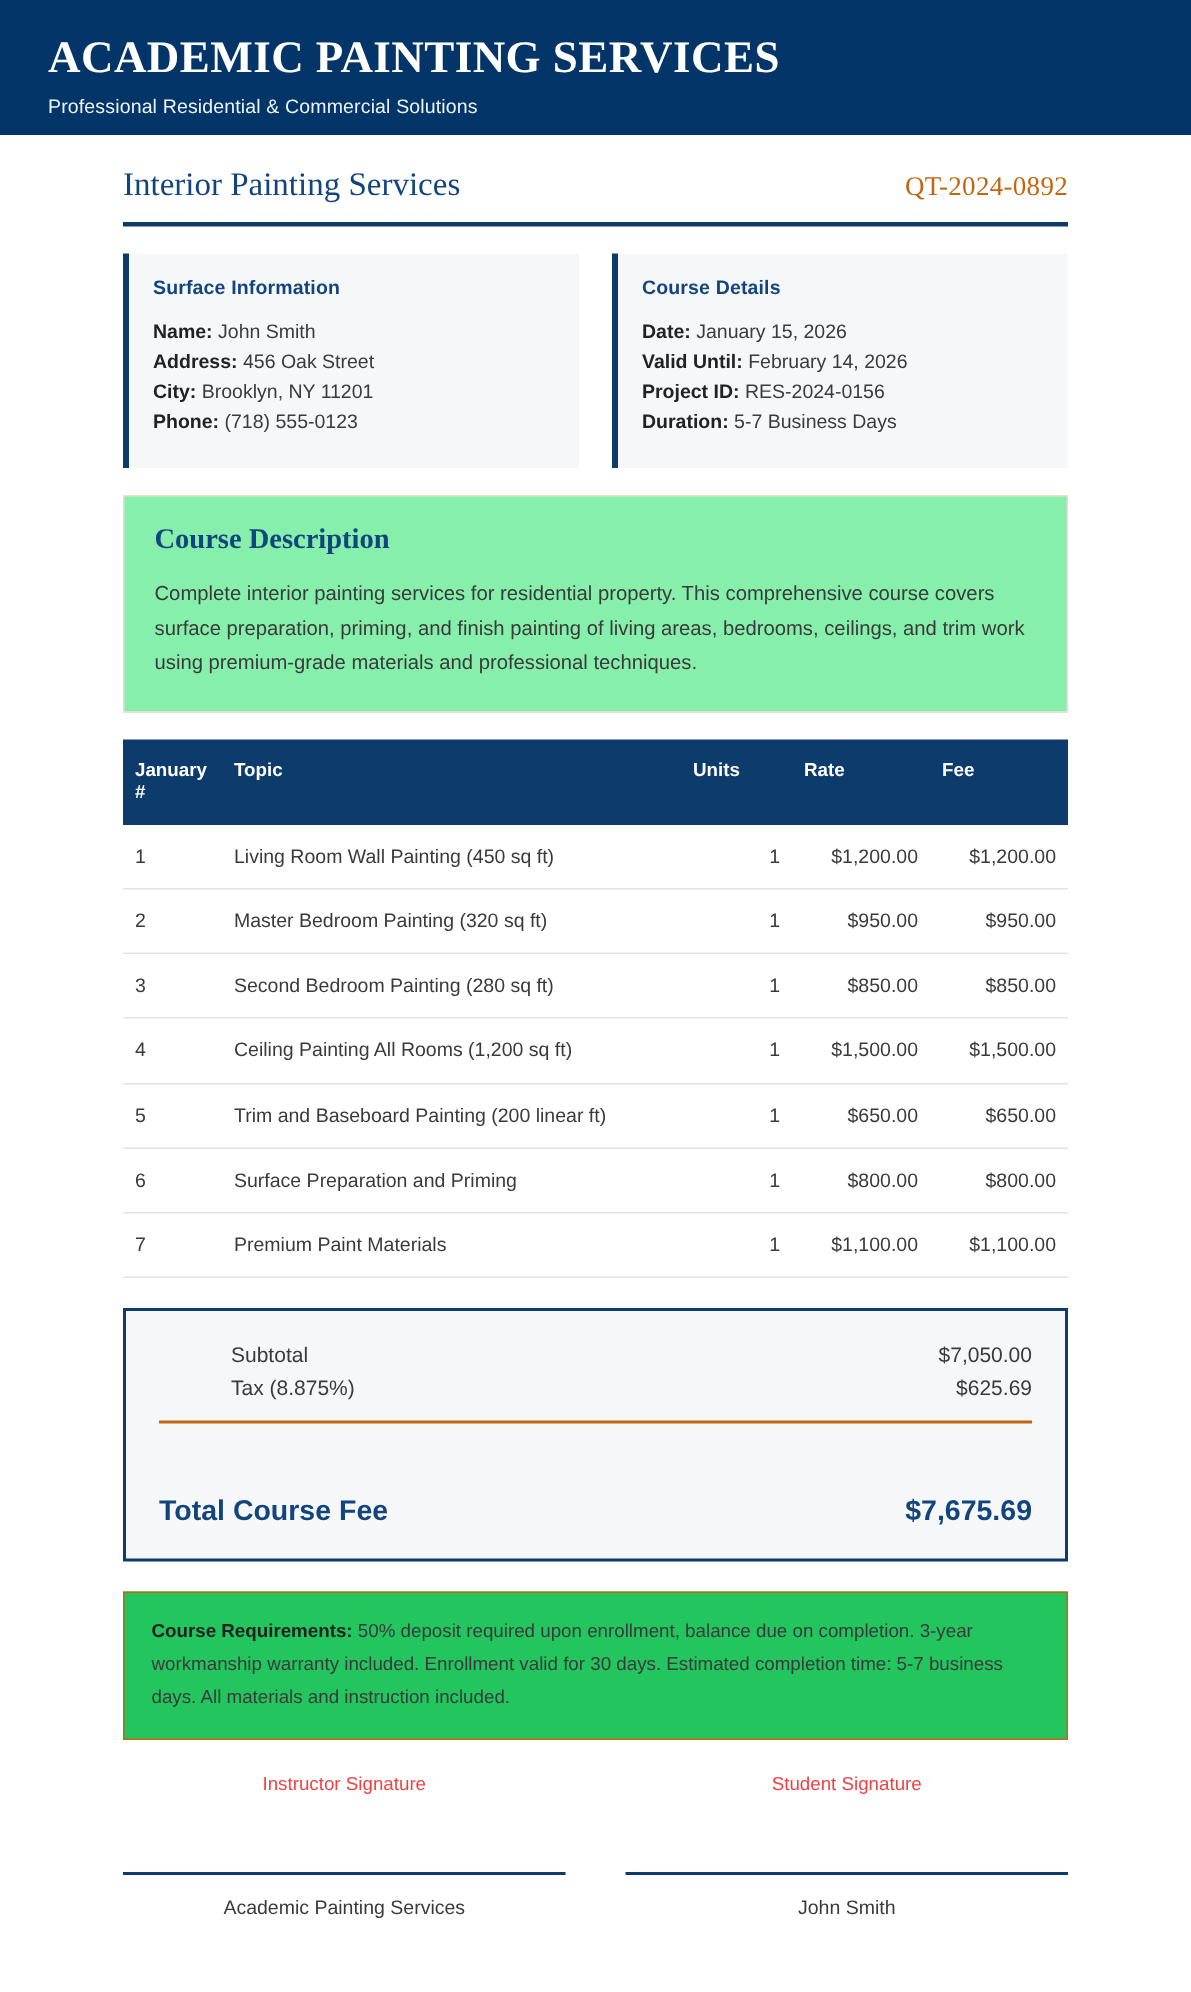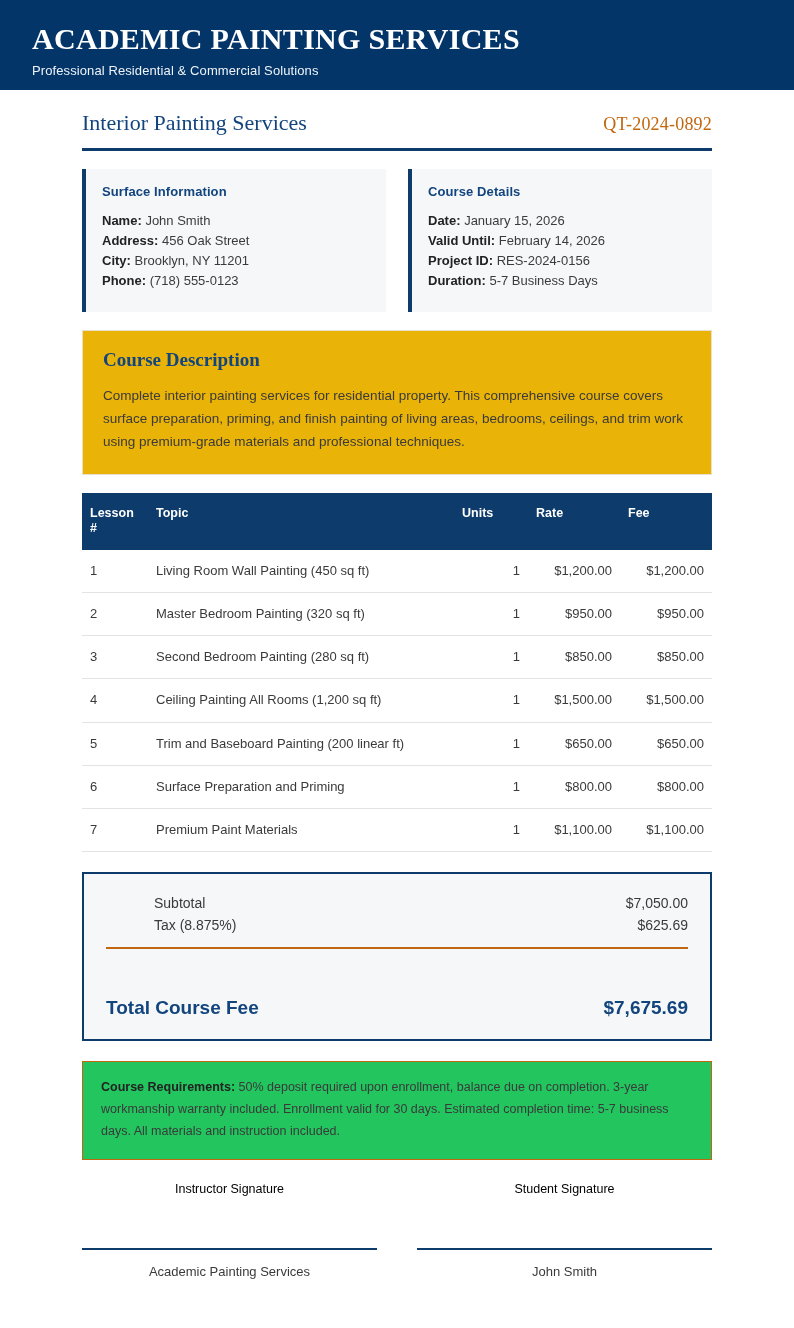--- a/index.html
+++ b/index.html
@@ -97,21 +97,21 @@
     color: #3b3b3b;
   }
   .info-line b {
     color: #222222;
     font-weight: bold;
   }
 
   
   .desc-wrap { padding: 18px 82px 0 82px; }
   .desc {
-    background: #eab308;
+    background: #86efac;
     border: 1px solid #e8e0cc;
     padding: 18px 20px 20px 20px;
   }
   .desc h2 {
     font-family: "Liberation Serif", serif;
     font-size: 19px;
     font-weight: bold;
     color: #12447e;
     margin-bottom: 13px;
   }
@@ -206,21 +206,21 @@
     display: flex;
     gap: 40px;
     padding: 22px 82px 0 82px;
   }
   .sig-col {
     flex: 1 1 0;
     text-align: center;
   }
   .sig-label {
     font-size: 12.5px;
-    color: #000000;
+    color: #ef4444;
   }
   .sig-line {
     border-top: 2px solid #0d3b6b;
     margin-top: 52px;
   }
   .sig-name {
     font-size: 13px;
     color: #3a3a3a;
     padding-top: 14px;
   }
@@ -290,21 +290,21 @@
     <div class="desc">
       <h2>Course Description</h2>
       <p>Complete interior painting services for residential property. This comprehensive course covers surface preparation, priming, and finish painting of living areas, bedrooms, ceilings, and trim work using premium-grade materials and professional techniques.</p>
     </div>
   </section>
 
   <section class="table-wrap">
     <table class="items">
       <thead>
         <tr>
-          <th class="c-num">Lesson #</th>
+          <th class="c-num">January #</th>
           <th class="c-topic">Topic</th>
           <th class="c-units">Units</th>
           <th class="c-rate">Rate</th>
           <th class="c-fee">Fee</th>
         </tr>
       </thead>
       <tbody>
         <tr>
           <td class="c-num">1</td>
           <td class="c-topic">Living Room Wall Painting (450 sq ft)</td>

